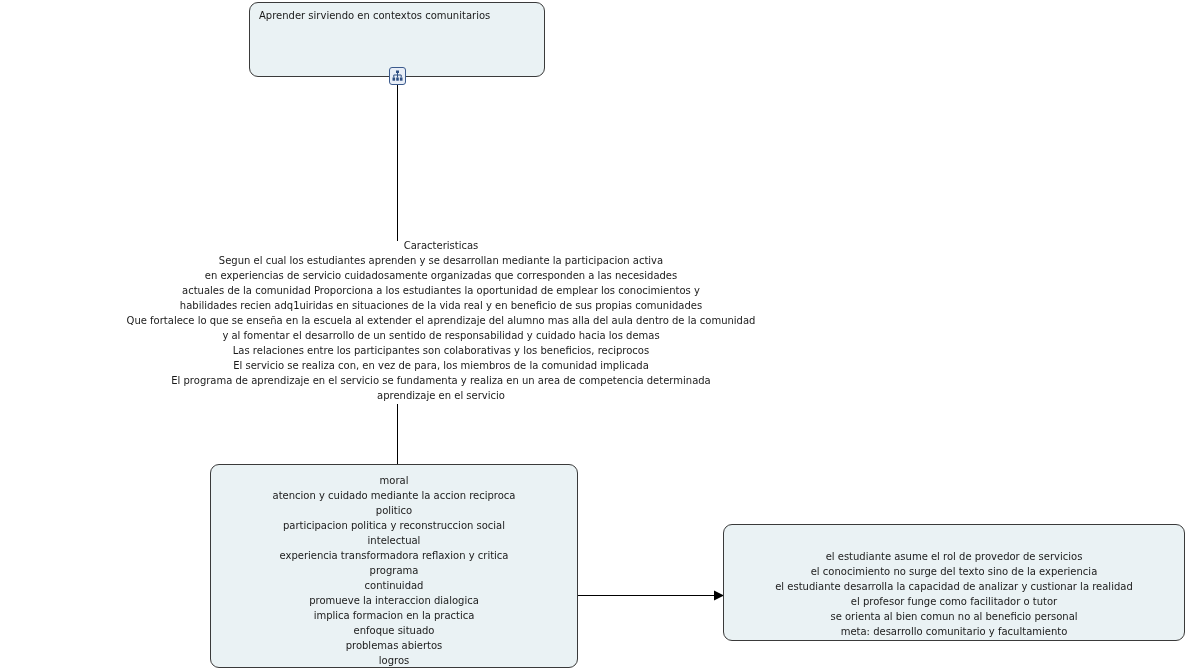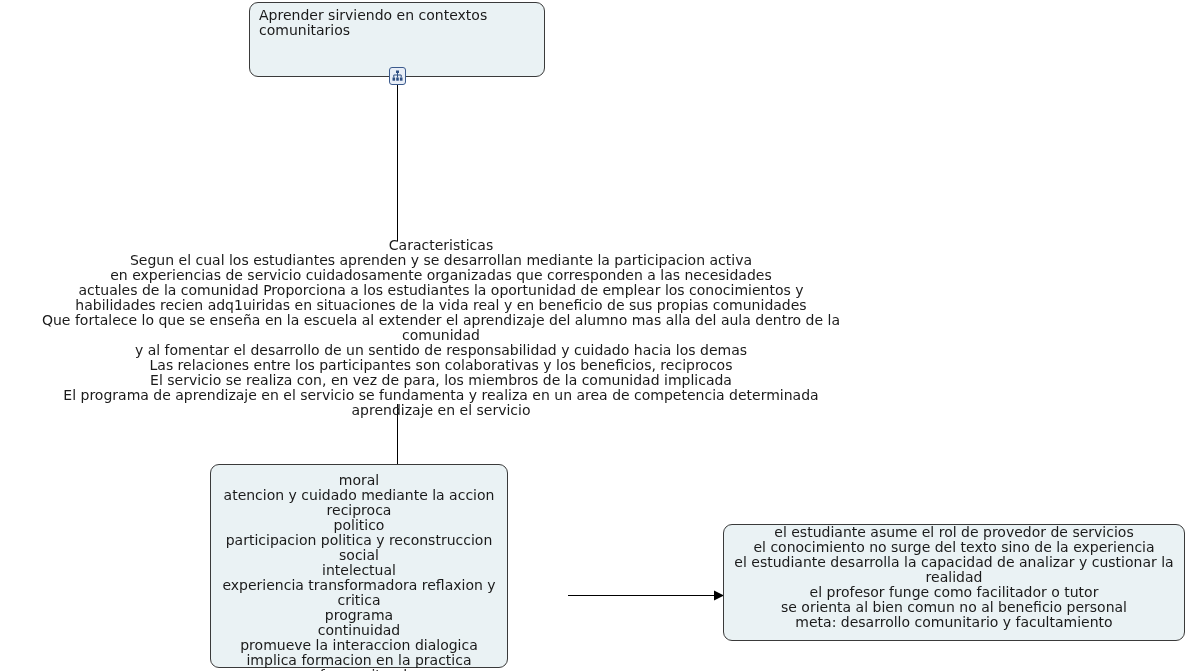--- a/index.html
+++ b/index.html
@@ -23,21 +23,21 @@
   }
   .node {
     position: absolute;
     box-sizing: border-box;
     background: #eaf2f4;
     border: 1px solid #3a3a3a;
     border-radius: 9px;
     z-index: 2;
   }
   .node-text {
-    font-size: 14px;
+    font-size: 10px;
     line-height: 15px;
     white-space: pre-line;
     color: #1a1a1a;
   }
   
   #node-root {
     left: 249px;
     top: 2px;
     width: 296px;
     height: 75px;
@@ -55,42 +55,42 @@
     top: 238px;
     width: 800px;
     text-align: center;
     z-index: 2;
     padding-left: 41px;
   }
   
   #node-dimensiones {
     left: 210px;
     top: 464px;
-    width: 298px;
+    width: 368px;
     height: 204px;
   }
   #node-dimensiones .node-text {
     position: absolute;
     left: 0;
     right: 0;
     top: 8px;
     text-align: center;
   }
   
   #node-roles {
     left: 723px;
     top: 524px;
     width: 462px;
     height: 117px;
   }
   #node-roles .node-text {
     position: absolute;
     left: 0;
     right: 0;
-    top: 0;
+    top: 24px;
     text-align: center;
   }
   
   .line {
     position: absolute;
     background: #000000;
     z-index: 1;
   }
   .line-v { width: 1px; }
   .line-h { height: 1px; }

